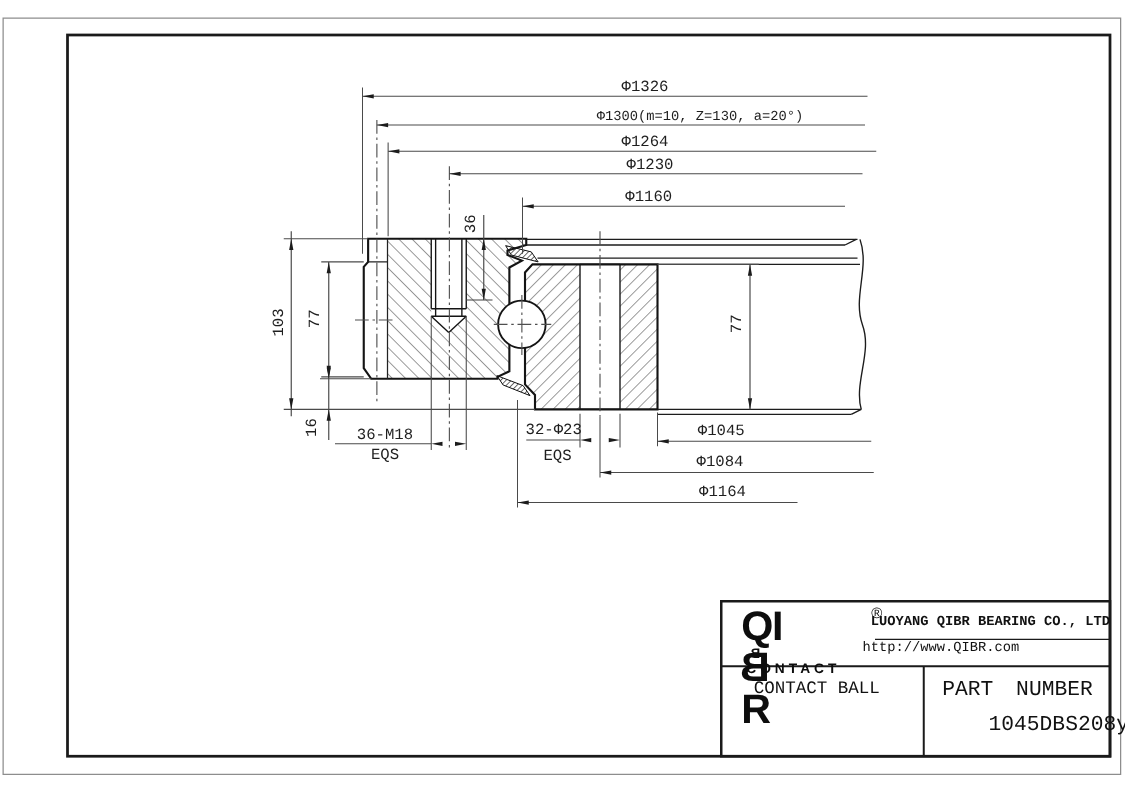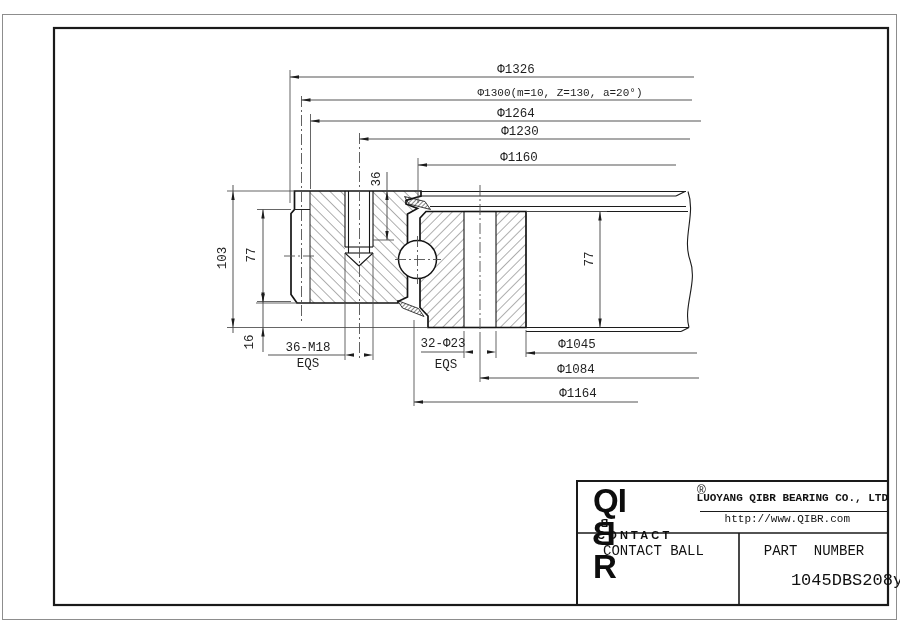--- a/index.html
+++ b/index.html
@@ -11,23 +11,23 @@
   .tb{position:absolute;color:#111;}
   .logo-main{position:absolute;left:593px;top:484px;font-weight:bold;font-size:33px;
              letter-spacing:-1px;color:#0d0d0d;line-height:33px;}
   .logo-main .mir{display:inline-block;transform:scaleX(-1);}
   .logo-reg{position:absolute;left:697px;top:483px;font-size:12px;color:#0d0d0d;}
   .logo-sub{position:absolute;left:597px;top:517px;font-weight:bold;font-size:11px;
             letter-spacing:3.2px;color:#0d0d0d;}
   .logo-sub .mir{display:inline-block;transform:scaleX(-1);}
   .mono{font-family:"Liberation Mono","DejaVu Sans Mono",monospace;}
   .company{position:absolute;left:688px;top:492px;width:200px;text-align:right;font-size:11px;font-weight:bold;}
-  .website{position:absolute;left:690px;top:513px;width:160px;text-align:right;font-size:11px;}
+  .website{position:absolute;left:690px;top:513px;width:160px;text-align:left;font-size:11px;}
   .product{position:absolute;left:603px;top:540px;font-size:14px;line-height:22.3px;white-space:nowrap;}
-  .pn-label{position:absolute;left:741px;top:543px;width:146px;text-align:center;font-size:14px;word-spacing:8px;}
+  .pn-label{position:absolute;left:741px;top:543px;width:146px;text-align:center;font-size:17px;word-spacing:8px;}
   .pn-value{position:absolute;left:741px;top:571px;width:146px;text-align:center;font-size:17px;padding-left:33px;}
 </style>
 </head>
 <body>
 
 <div id="stage">
 
 <svg width="900" height="636" viewBox="0 0 900 636">
   <defs>
     <pattern id="hA" width="7.5" height="7.5" patternUnits="userSpaceOnUse" patternTransform="rotate(-45)">

